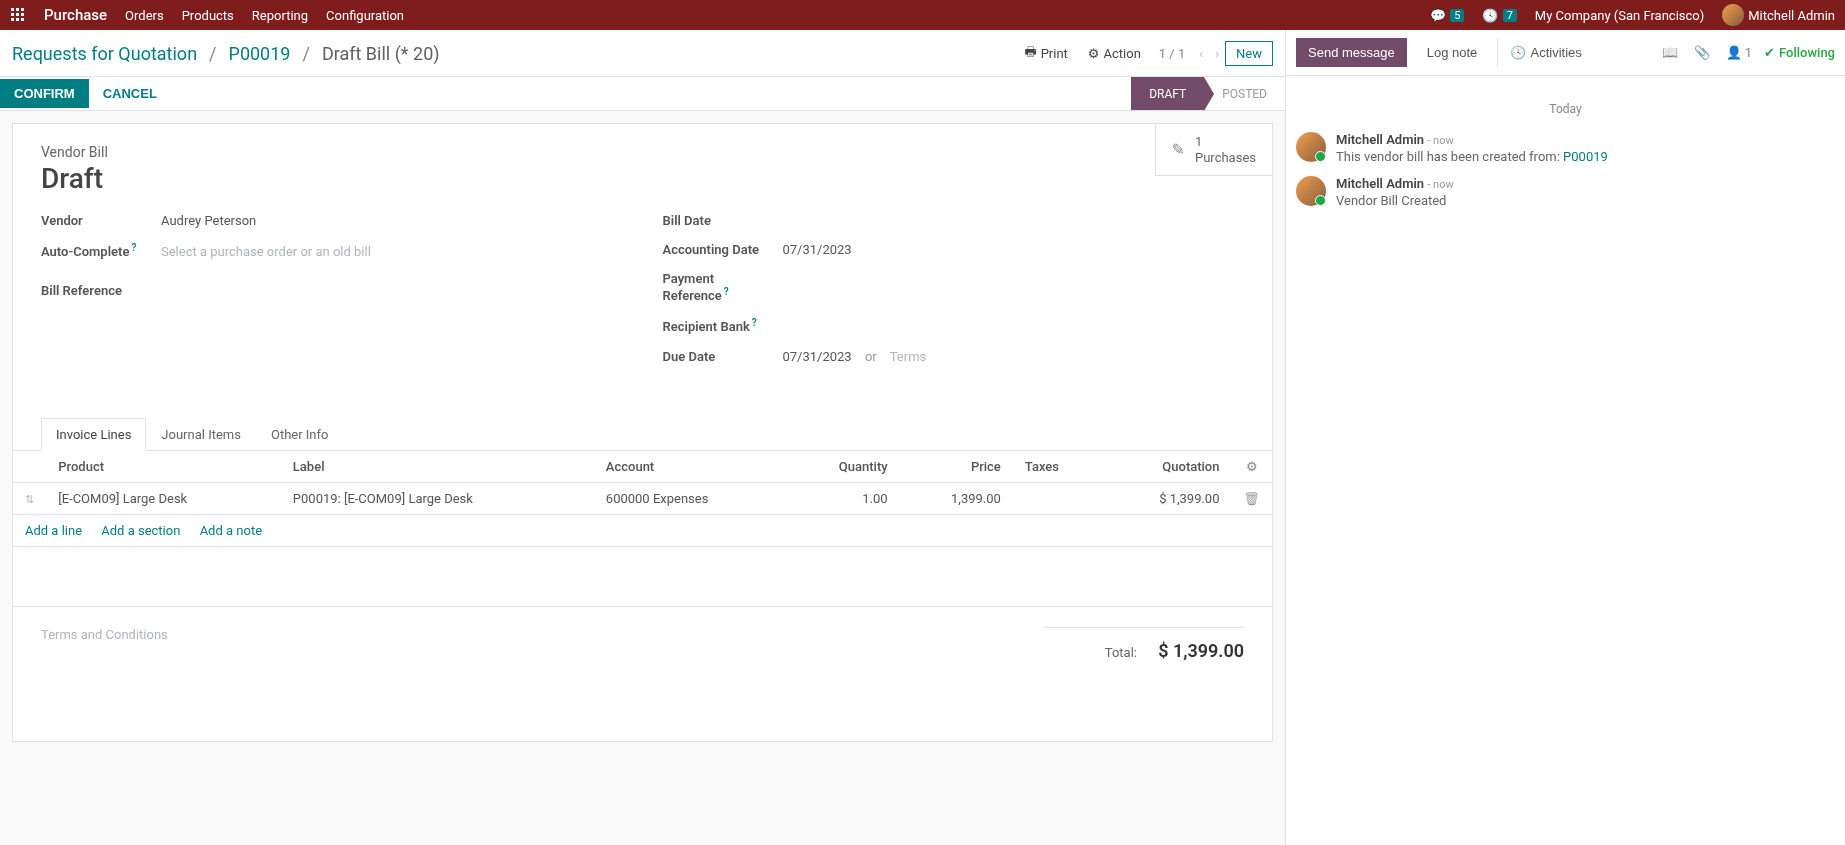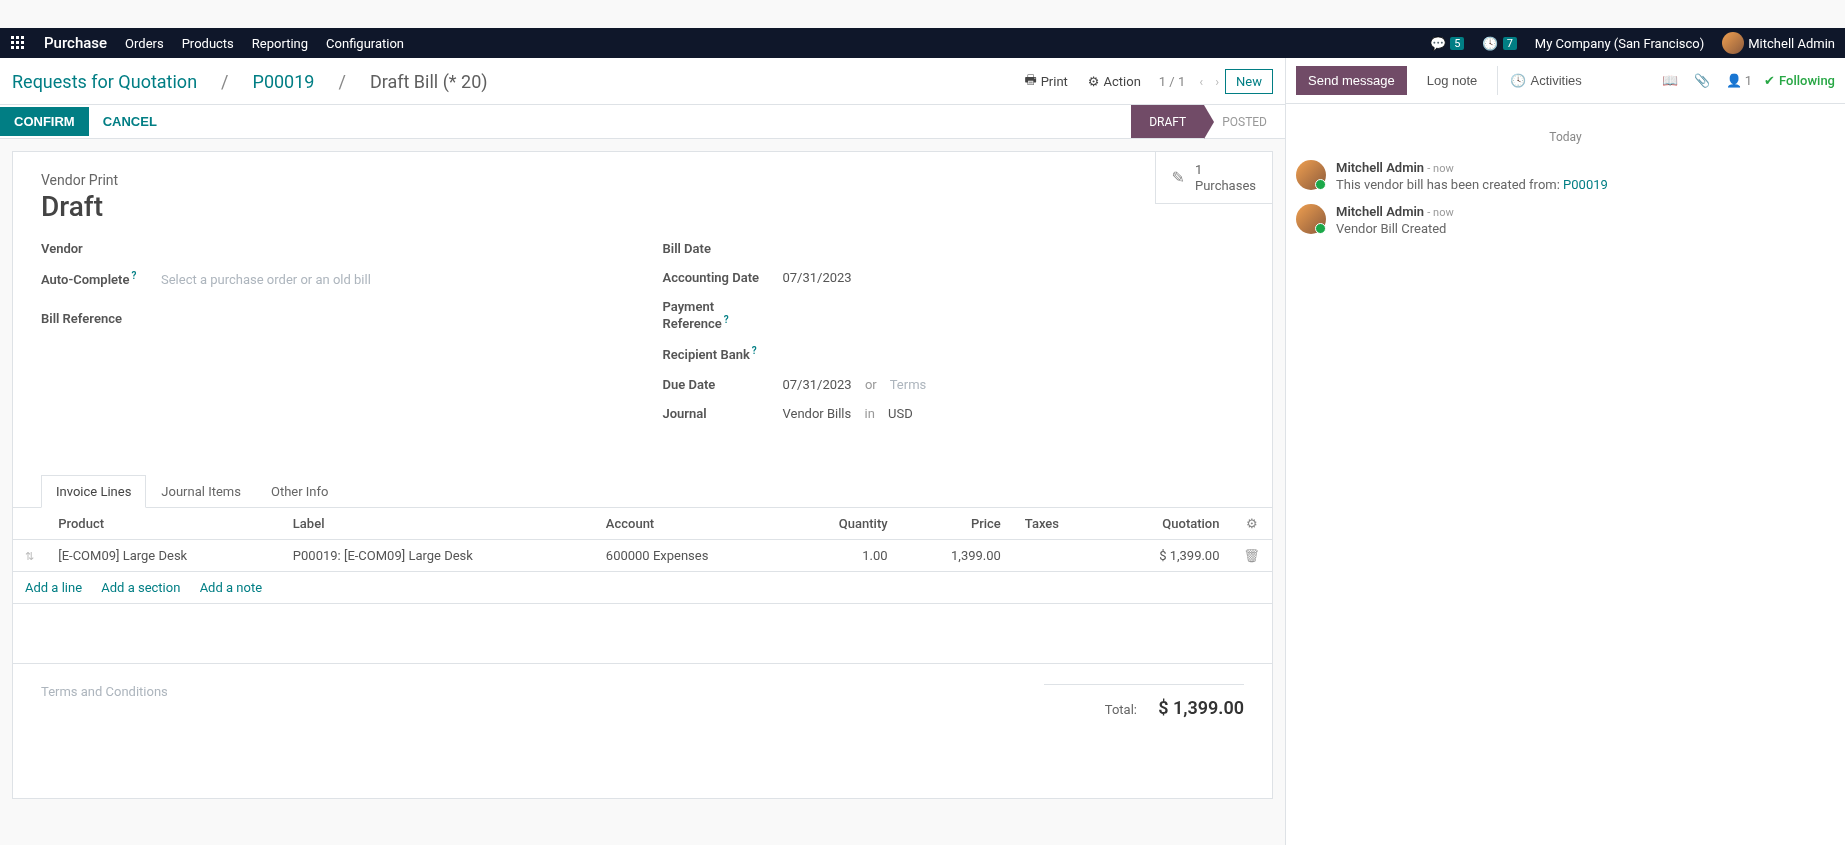--- a/index.html
+++ b/index.html
@@ -1,32 +1,32 @@
 <!DOCTYPE html>
 <html><head>
 <meta charset="utf-8">
 <style>
 * { box-sizing: border-box; margin: 0; padding: 0; }
 body { font-family: -apple-system, BlinkMacSystemFont, "Segoe UI", Roboto, sans-serif; font-size: 13px; color: #374151; background: #f9f9f9; }
 
-.navbar { background: #0f172a; color: #fff; height: 30px; display: flex; align-items: center; padding: 0 10px; gap: 18px; margin-top: 28px; }
+.navbar { background: #7f1d1d; color: #fff; height: 30px; display: flex; align-items: center; padding: 0 10px; gap: 18px; }
 .navbar .apps-icon { display: inline-flex; width: 16px; height: 16px; }
 .navbar .brand { font-size: 15px; font-weight: 500; }
 .navbar .nav-link { color: #fff; font-size: 13px; cursor: pointer; }
 .navbar .spacer { flex: 1; }
 .navbar .right-item { display: flex; align-items: center; gap: 4px; font-size: 13px; }
 .navbar .badge { background: #017e84; color: #fff; border-radius: 2px; padding: 0 4px; font-size: 11px; }
 .navbar .avatar-small { width: 22px; height: 22px; border-radius: 50%; background: linear-gradient(135deg,#f0a050,#8b5a3c); display:inline-block; }
 
 .container { display: flex; }
 .main { flex: 1; background: #f9f9f9; }
 .chatter { width: 560px; background: #fff; border-left: 1px solid #dee2e6; min-height: calc(100vh - 30px); }
 
 .control-bar { background: #fff; display: flex; align-items: center; padding: 8px 12px; border-bottom: 1px solid #dee2e6; }
-.breadcrumb { display: flex; align-items: flex-end; gap: 24px; font-size: 18px; }
+.breadcrumb { display: flex; align-items: flex-end; gap: 12px; font-size: 18px; }
 .breadcrumb .bc-link { color: #017e84; cursor: pointer; }
 .breadcrumb .bc-sep { color: #888; }
 .breadcrumb .bc-current { color: #5f5f5f; }
 .control-bar .spacer { flex: 1; }
 .control-bar .action-btn { padding: 4px 10px; cursor: pointer; color: #444; display:flex; align-items:center; gap:4px; }
 .control-bar .pager { color: #888; padding: 0 8px; }
 .control-bar .arrow { color: #bbb; padding: 0 6px; cursor: pointer; }
 .control-bar .new-btn { border: 1px solid #017e84; color: #017e84; padding: 4px 10px; border-radius:0; cursor:pointer; }
 
 .status-bar { background: #fff; display: flex; align-items: center; border-bottom: 1px solid #dee2e6; height: 34px; }
@@ -172,27 +172,28 @@
     <div class="sheet">
       <div class="stat-button">
         <span class="pencil">✎</span>
         <div class="stat-text">
           <div>1</div>
           <div>Purchases</div>
         </div>
       </div>
 
       <div class="form-body">
-        <div class="doc-type">Vendor Print</div>
+        <div class="doc-type">Vendor Bill</div>
         <div class="doc-status">Draft</div>
 
         <div class="cols">
           <div class="col">
             <div class="field-row">
               <div class="field-label">Vendor</div>
+              <div class="field-value">Audrey Peterson</div>
             </div>
             <div class="field-row">
               <div class="field-label"><span>Auto-Complete</span><span class="help-q">?</span></div>
               <div class="field-value placeholder">Select a purchase order or an old bill</div>
             </div>
             <div class="field-row" style="margin-top:24px;">
               <div class="field-label">Bill Reference</div>
               <div class="field-value"></div>
             </div>
           </div>
@@ -212,28 +213,20 @@
             <div class="field-row">
               <div class="field-label"><span>Recipient Bank</span><span class="help-q">?</span></div>
               <div class="field-value"></div>
             </div>
             <div class="field-row">
               <div class="field-label">Due Date</div>
               <div class="field-value">
                 <span>07/31/2023</span>
                 <span class="inline-sep">or</span>
                 <span class="placeholder">Terms</span>
-              </div>
-            </div>
-            <div class="field-row">
-              <div class="field-label">Journal</div>
-              <div class="field-value">
-                <span>Vendor Bills</span>
-                <span class="inline-sep">in</span>
-                <span>USD</span>
               </div>
             </div>
           </div>
         </div>
       </div>
 
       <div class="tabs">
         <div class="tab active">Invoice Lines</div>
         <div class="tab">Journal Items</div>
         <div class="tab">Other Info</div>

